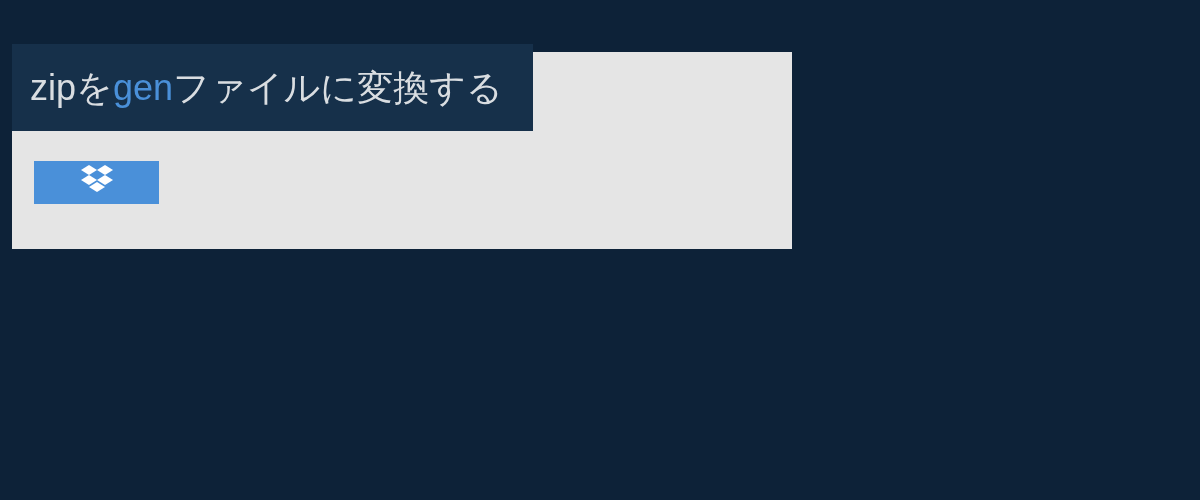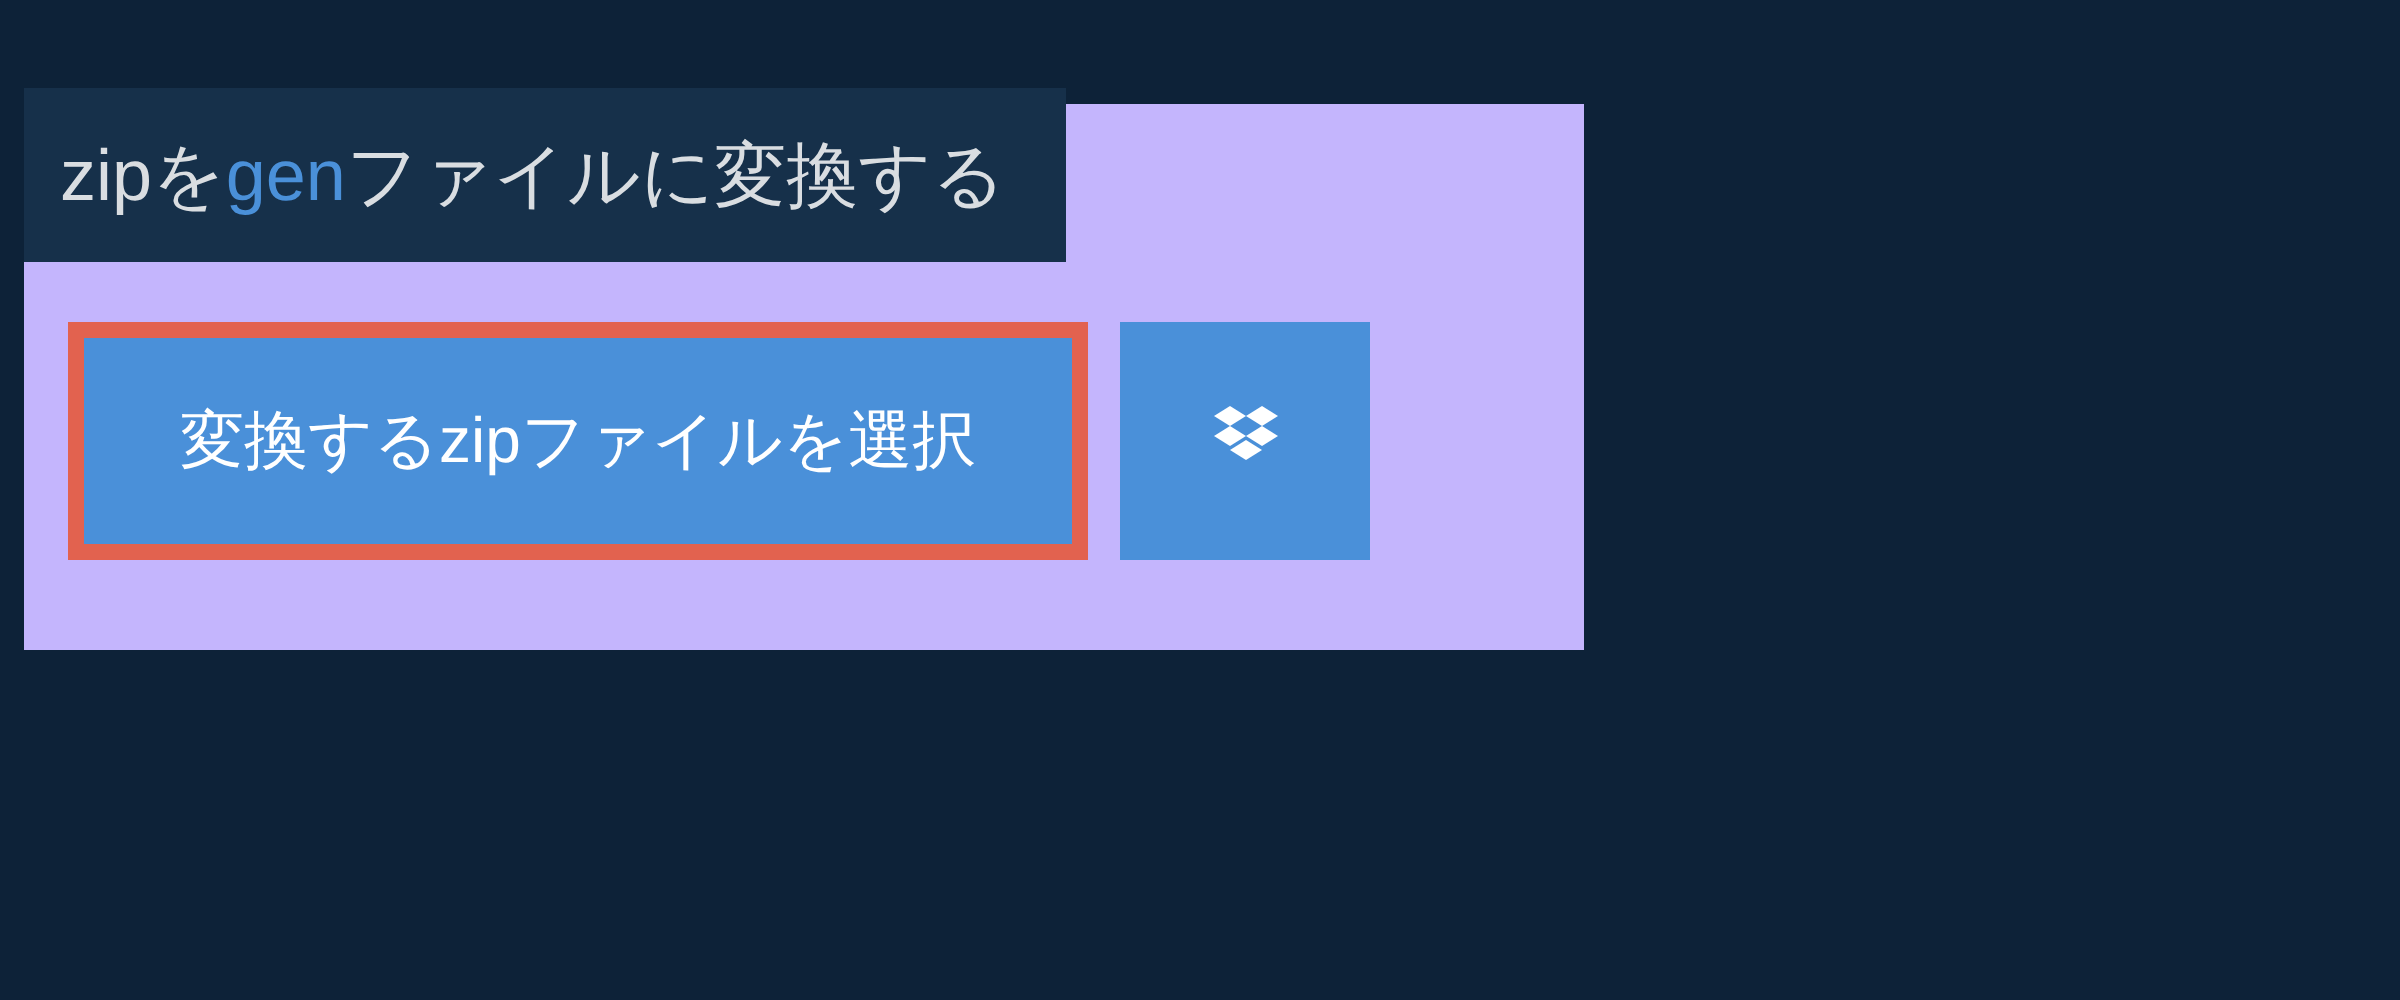--- a/index.html
+++ b/index.html
@@ -8,21 +8,21 @@
       box-sizing: border-box;
     }
     body {
       width: 1200px;
       height: 500px;
       background-color: #0d2238;
       font-family: -apple-system, BlinkMacSystemFont, "Segoe UI", "Hiragino Sans", "Hiragino Kaku Gothic ProN", "Yu Gothic", Meiryo, sans-serif;
       overflow: hidden;
     }
     .panel {
-      background-color: #c4b5fd;
+      background-color: #e5e5e5;
       width: 780px;
       margin-left: 12px;
       margin-top: 52px;
       padding-bottom: 45px;
     }
     .heading-wrap {
       background-color: #16304a;
       display: inline-block;
       padding: 22px 30px 22px 18px;
       margin-top: -8px;
@@ -73,23 +73,20 @@
 </head>
 <body>
 
 <div class="panel">
   <div class="heading-wrap">
     <h1 class="heading">
       <span>zipを</span><span class="accent">gen</span><span>ファイルに変換する</span>
     </h1>
   </div>
   <div class="button-row">
-    <button class="select-button">
-      <span>変換するzipファイルを選択</span>
-    </button>
     <button class="dropbox-button" aria-label="Dropbox">
       <span>
         <svg viewBox="0 0 40 40" xmlns="http://www.w3.org/2000/svg">
           <path d="M12 4 L20 9 L12 14 L4 9 Z"></path>
           <path d="M28 4 L36 9 L28 14 L20 9 Z"></path>
           <path d="M4 19 L12 14 L20 19 L12 24 Z"></path>
           <path d="M20 19 L28 14 L36 19 L28 24 Z"></path>
           <path d="M12 26 L20 21 L28 26 L20 31 Z"></path>
         </svg>
       </span>

